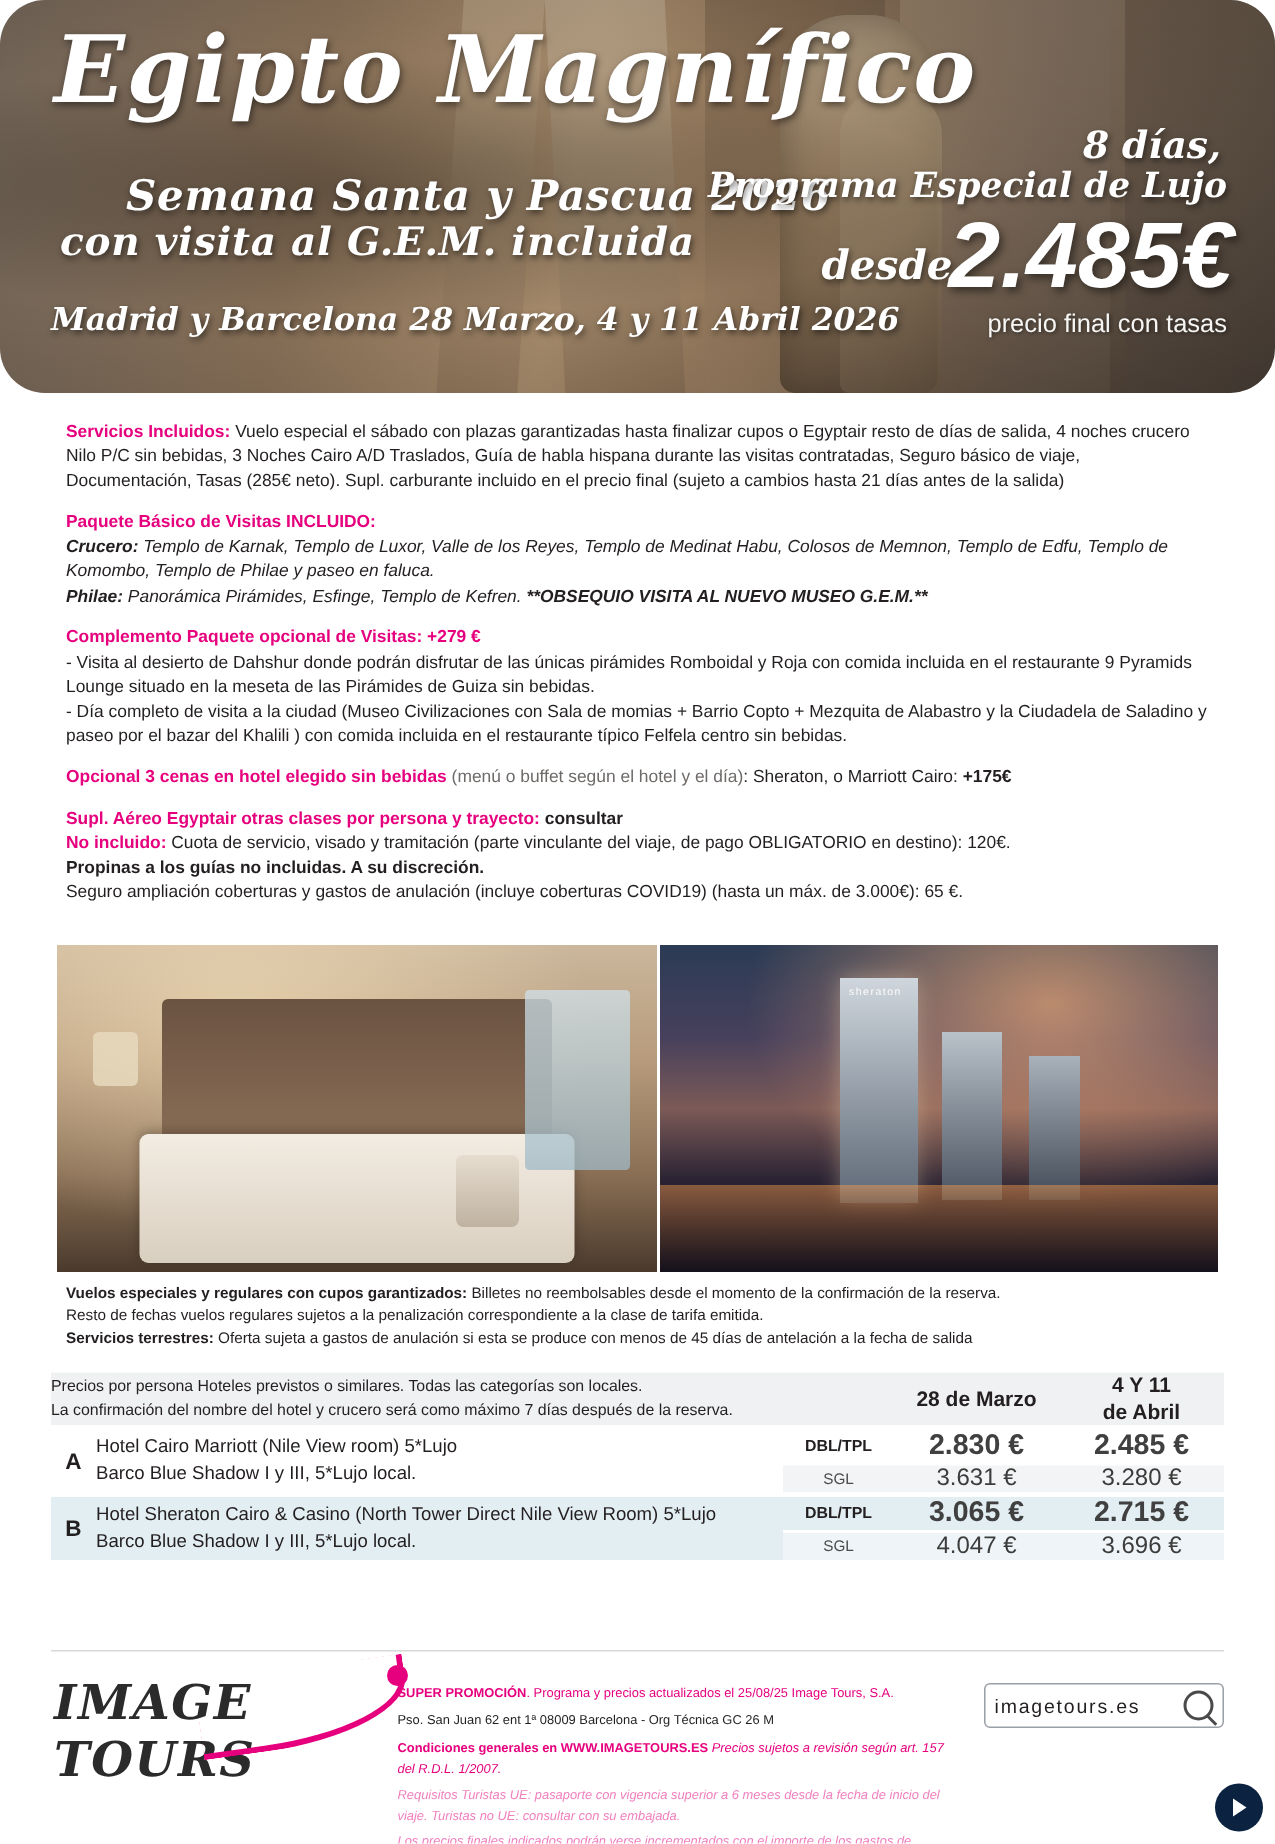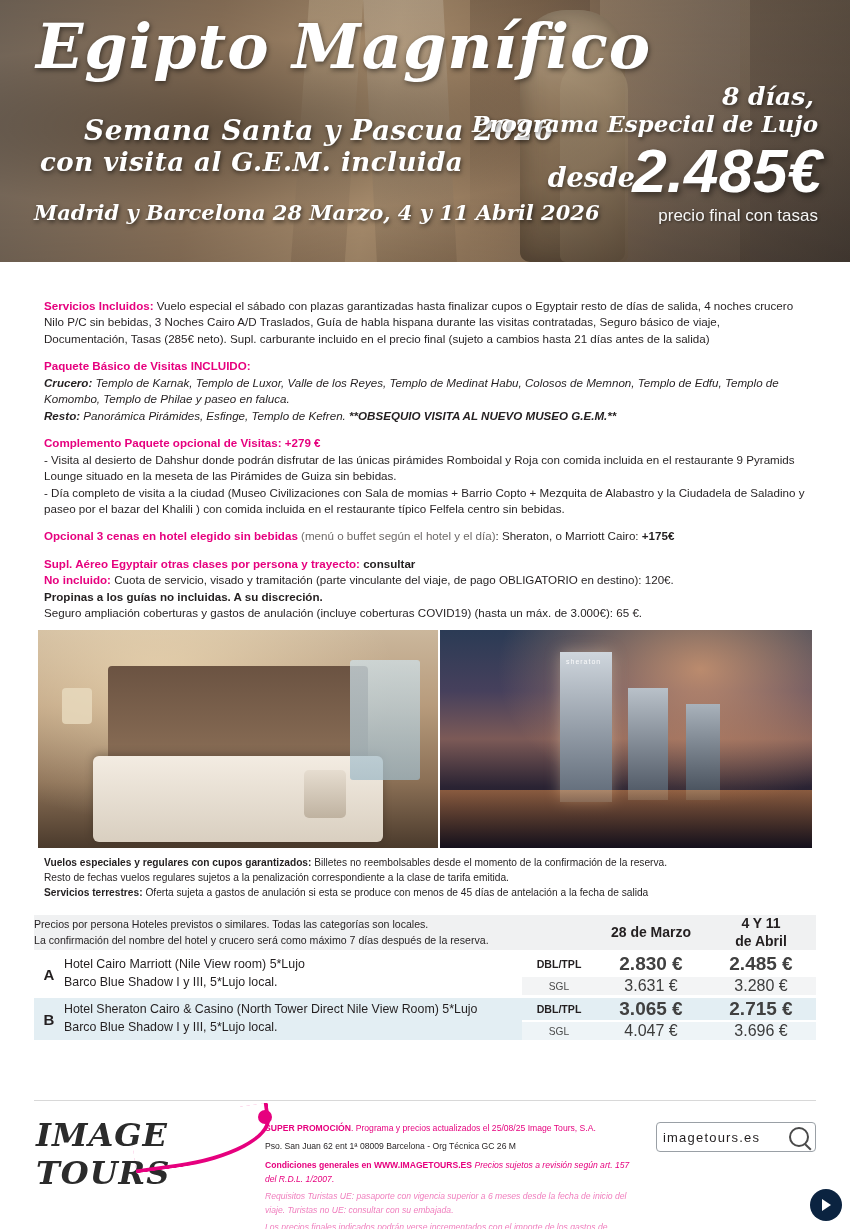--- a/index.html
+++ b/index.html
@@ -14,20 +14,21 @@
     overflow: hidden;
   }
 
   
   .hero {
     position: relative;
     width: 850px;
     height: 262px;
     overflow: hidden;
     background: linear-gradient(100deg,#8a7a6a 0%, #a4876a 25%, #c9a882 45%, #b08f6d 60%, #7d6a5c 80%, #5d5148 100%);
+    border-radius: 30px;
   }
   .hero-bg-shapes { position:absolute; inset:0; }
   .hero-bg-shapes .col {
     position:absolute;
     background: linear-gradient(180deg, rgba(231,206,170,.85), rgba(150,120,92,.75));
   }
   .hero-bg-shapes .c1 { left:300px; top:0; width:54px; height:262px; transform: skewX(-4deg); opacity:.55;}
   .hero-bg-shapes .c2 { left:370px; top:0; width:80px; height:262px; transform: skewX(3deg); opacity:.45; background:linear-gradient(180deg,rgba(255,240,215,.8),rgba(120,95,70,.6));}
   .hero-bg-shapes .c3 { left:470px; top:0; width:120px; height:262px; opacity:.4; background:linear-gradient(180deg,rgba(90,70,55,.7),rgba(190,160,125,.5));}
   .hero-bg-shapes .c4 { left:600px; top:0; width:150px; height:262px; opacity:.5; background:linear-gradient(180deg,rgba(205,180,150,.85),rgba(110,92,72,.7));}
@@ -113,21 +114,21 @@
 
   
   .content { position:absolute; left:0; top:262px; width:850px; }
   .para { padding: 0 44px; font-size: 11.6px; line-height: 1.42; }
   .pink { color:#e6007e; font-weight:700; }
   .blk { color:#231f20; }
   .b { font-weight:700; }
   .i { font-style: italic; }
 
   .sec { margin-top: 11px; }
-  .sec-1 { margin-top: 36px; }
+  .sec-1 { margin-top: 18px; }
   .light { color:#6e6a68; }
 
   
   .photos {
     position:absolute; left:38px; top:630px; width:774px; height:218px;
     display:flex; gap:2px;
   }
   .photo { position:relative; overflow:hidden; }
   .photo-room {
     width: 400px; height:218px;
@@ -287,21 +288,21 @@
   <div class="para sec-1">
     <span class="pink">Servicios Incluidos:</span><span class="blk"> Vuelo especial el sábado con plazas garantizadas hasta finalizar cupos o Egyptair resto de días de salida, 4 noches crucero Nilo P/C sin bebidas, 3 Noches Cairo A/D Traslados, Guía de habla hispana durante las visitas contratadas, Seguro básico de viaje, Documentación, Tasas (285€ neto). Supl. carburante incluido en el precio final (sujeto a cambios hasta 21 días antes de la salida)</span>
   </div>
 
   <div class="para sec">
     <div class="pink">Paquete Básico de Visitas INCLUIDO:</div>
     <div>
       <span class="blk b i">Crucero:</span><span class="i"> Templo de Karnak, Templo de Luxor,  Valle de los Reyes, Templo de Medinat Habu, Colosos de Memnon, Templo de Edfu, Templo de Komombo, Templo de Philae y paseo en faluca.</span>
     </div>
     <div>
-      <span class="blk b i">Resto:</span><span class="i"> Panorámica Pirámides, Esfinge, Templo de Kefren. </span><span class="b i">**OBSEQUIO VISITA AL NUEVO MUSEO G.E.M.**</span>
+      <span class="blk b i">Philae:</span><span class="i"> Panorámica Pirámides, Esfinge, Templo de Kefren. </span><span class="b i">**OBSEQUIO VISITA AL NUEVO MUSEO G.E.M.**</span>
     </div>
   </div>
 
   <div class="para sec">
     <div class="pink">Complemento Paquete opcional de Visitas: +279 €</div>
     <div class="blk">- Visita al desierto de Dahshur donde podrán disfrutar de las únicas pirámides Romboidal y Roja con comida incluida en el restaurante 9 Pyramids Lounge situado en la meseta de las Pirámides de Guiza sin bebidas.</div>
     <div class="blk">- Día completo de visita a la ciudad (Museo Civilizaciones con Sala de momias + Barrio Copto + Mezquita de Alabastro y la Ciudadela de Saladino y paseo por el bazar del Khalili ) con comida incluida en el restaurante típico Felfela centro sin bebidas.</div>
   </div>
 
   <div class="para sec">

